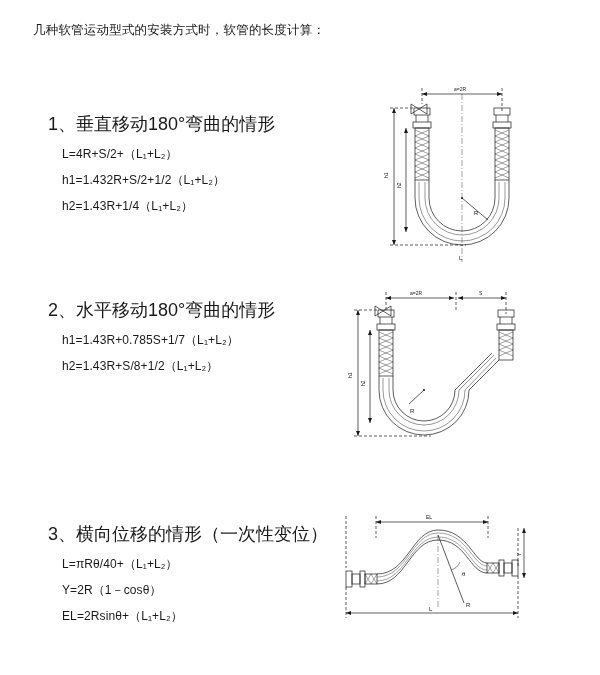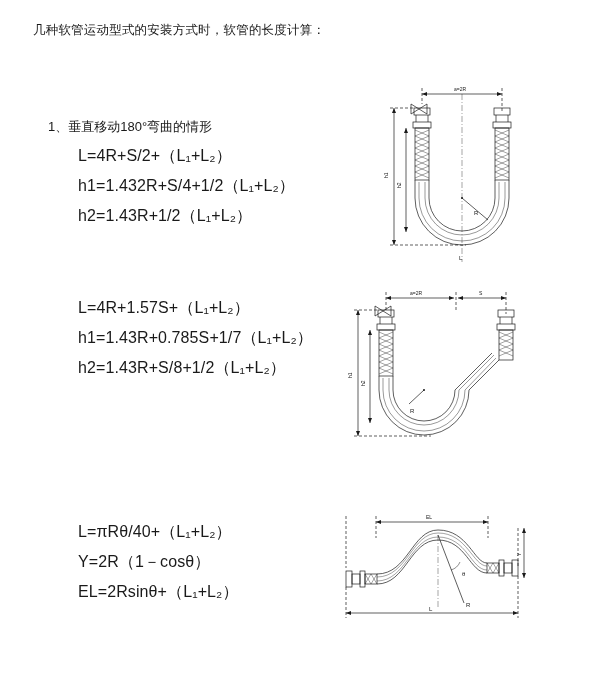--- a/index.html
+++ b/index.html
@@ -30,29 +30,28 @@
   }
   .section {
     position: absolute;
   }
   .sec-text {
     position: absolute;
     left: 0;
     top: 0;
   }
   .sec-title {
-    font-size: 13px;
+    font-size: 18px;
     white-space: nowrap;
     margin-bottom: 10px;
-    margin-top: 6px;
   }
   .formula {
-    font-size: 16px;
+    font-size: 12px;
     white-space: nowrap;
-    margin: 0 0 9px 30px;
+    margin: 0 0 9px 14px;
     letter-spacing: 0.1px;
   }
   .fig {
     position: absolute;
   }
   .fig svg {
     display: block;
   }
   
   #section-1 { left: 48px; top: 112px; }
@@ -68,22 +67,22 @@
 <body>
 
 <div class="page">
 
   <div class="heading">几种软管运动型式的安装方式时，软管的长度计算：</div>
 
   <div class="section" id="section-1">
     <div class="sec-text">
       <div class="sec-title">1、垂直移动180°弯曲的情形</div>
       <div class="formula">L=4R+S/2+（L₁+L₂）</div>
-      <div class="formula">h1=1.432R+S/4+1/2（L₁+L₂）</div>
-      <div class="formula">h2=1.43R+1/2（L₁+L₂）</div>
+      <div class="formula">h1=1.432R+S/2+1/2（L₁+L₂）</div>
+      <div class="formula">h2=1.43R+1/4（L₁+L₂）</div>
     </div>
     <div class="fig">
       <svg width="220" height="220" viewBox="0 0 220 220">
         <g stroke="#1a1a1a" fill="none" stroke-width="0.7">
 
           <line x1="116" y1="24" x2="196" y2="24"></line>
           <path d="M116,24 l5,-2 l0,4 z" fill="#1a1a1a" stroke="none"></path>
           <path d="M196,24 l-5,-2 l0,4 z" fill="#1a1a1a" stroke="none"></path>
           <line x1="116" y1="18" x2="116" y2="34" stroke-dasharray="3,2"></line>
           <line x1="196" y1="18" x2="196" y2="42" stroke-dasharray="3,2"></line>
@@ -165,21 +164,21 @@
         <text class="dim" x="82" y="108" transform="rotate(-90 82 108)">h1</text>
         <text class="dim" x="95" y="118" transform="rotate(-90 95 118)">h2</text>
         <text class="lbl" x="168" y="145">R</text>
         <text class="lbl" x="153" y="190">L</text>
       </svg>
     </div>
   </div>
 
   <div class="section" id="section-2">
     <div class="sec-text">
-      <div class="formula">L=4R+1.57S+（L₁+L₂）</div>
+      <div class="sec-title">2、水平移动180°弯曲的情形</div>
       <div class="formula">h1=1.43R+0.785S+1/7（L₁+L₂）</div>
       <div class="formula">h2=1.43R+S/8+1/2（L₁+L₂）</div>
     </div>
     <div class="fig">
       <svg width="220" height="170" viewBox="0 0 220 170">
         <g stroke="#1a1a1a" fill="none" stroke-width="0.7">
 
           <line x1="80" y1="18" x2="148" y2="18"></line>
           <path d="M80,18 l5,-2 l0,4 z" fill="#1a1a1a" stroke="none"></path>
           <path d="M148,18 l-5,-2 l0,4 z" fill="#1a1a1a" stroke="none"></path>
@@ -251,20 +250,21 @@
         <text class="dim" x="173" y="15">S</text>
         <text class="dim" x="46" y="98" transform="rotate(-90 46 98)">h1</text>
         <text class="dim" x="59" y="106" transform="rotate(-90 59 106)">h2</text>
         <text class="lbl" x="104" y="133">R</text>
       </svg>
     </div>
   </div>
 
   <div class="section" id="section-3">
     <div class="sec-text">
+      <div class="sec-title">3、横向位移的情形（一次性变位）</div>
       <div class="formula">L=πRθ/40+（L₁+L₂）</div>
       <div class="formula">Y=2R（1－cosθ）</div>
       <div class="formula">EL=2Rsinθ+（L₁+L₂）</div>
     </div>
     <div class="fig">
       <svg width="250" height="120" viewBox="0 0 250 120">
         <g stroke="#1a1a1a" fill="none" stroke-width="0.7">
 
           <line x1="88" y1="14" x2="200" y2="14"></line>
           <path d="M88,14 l5,-2 l0,4 z" fill="#1a1a1a" stroke="none"></path>

